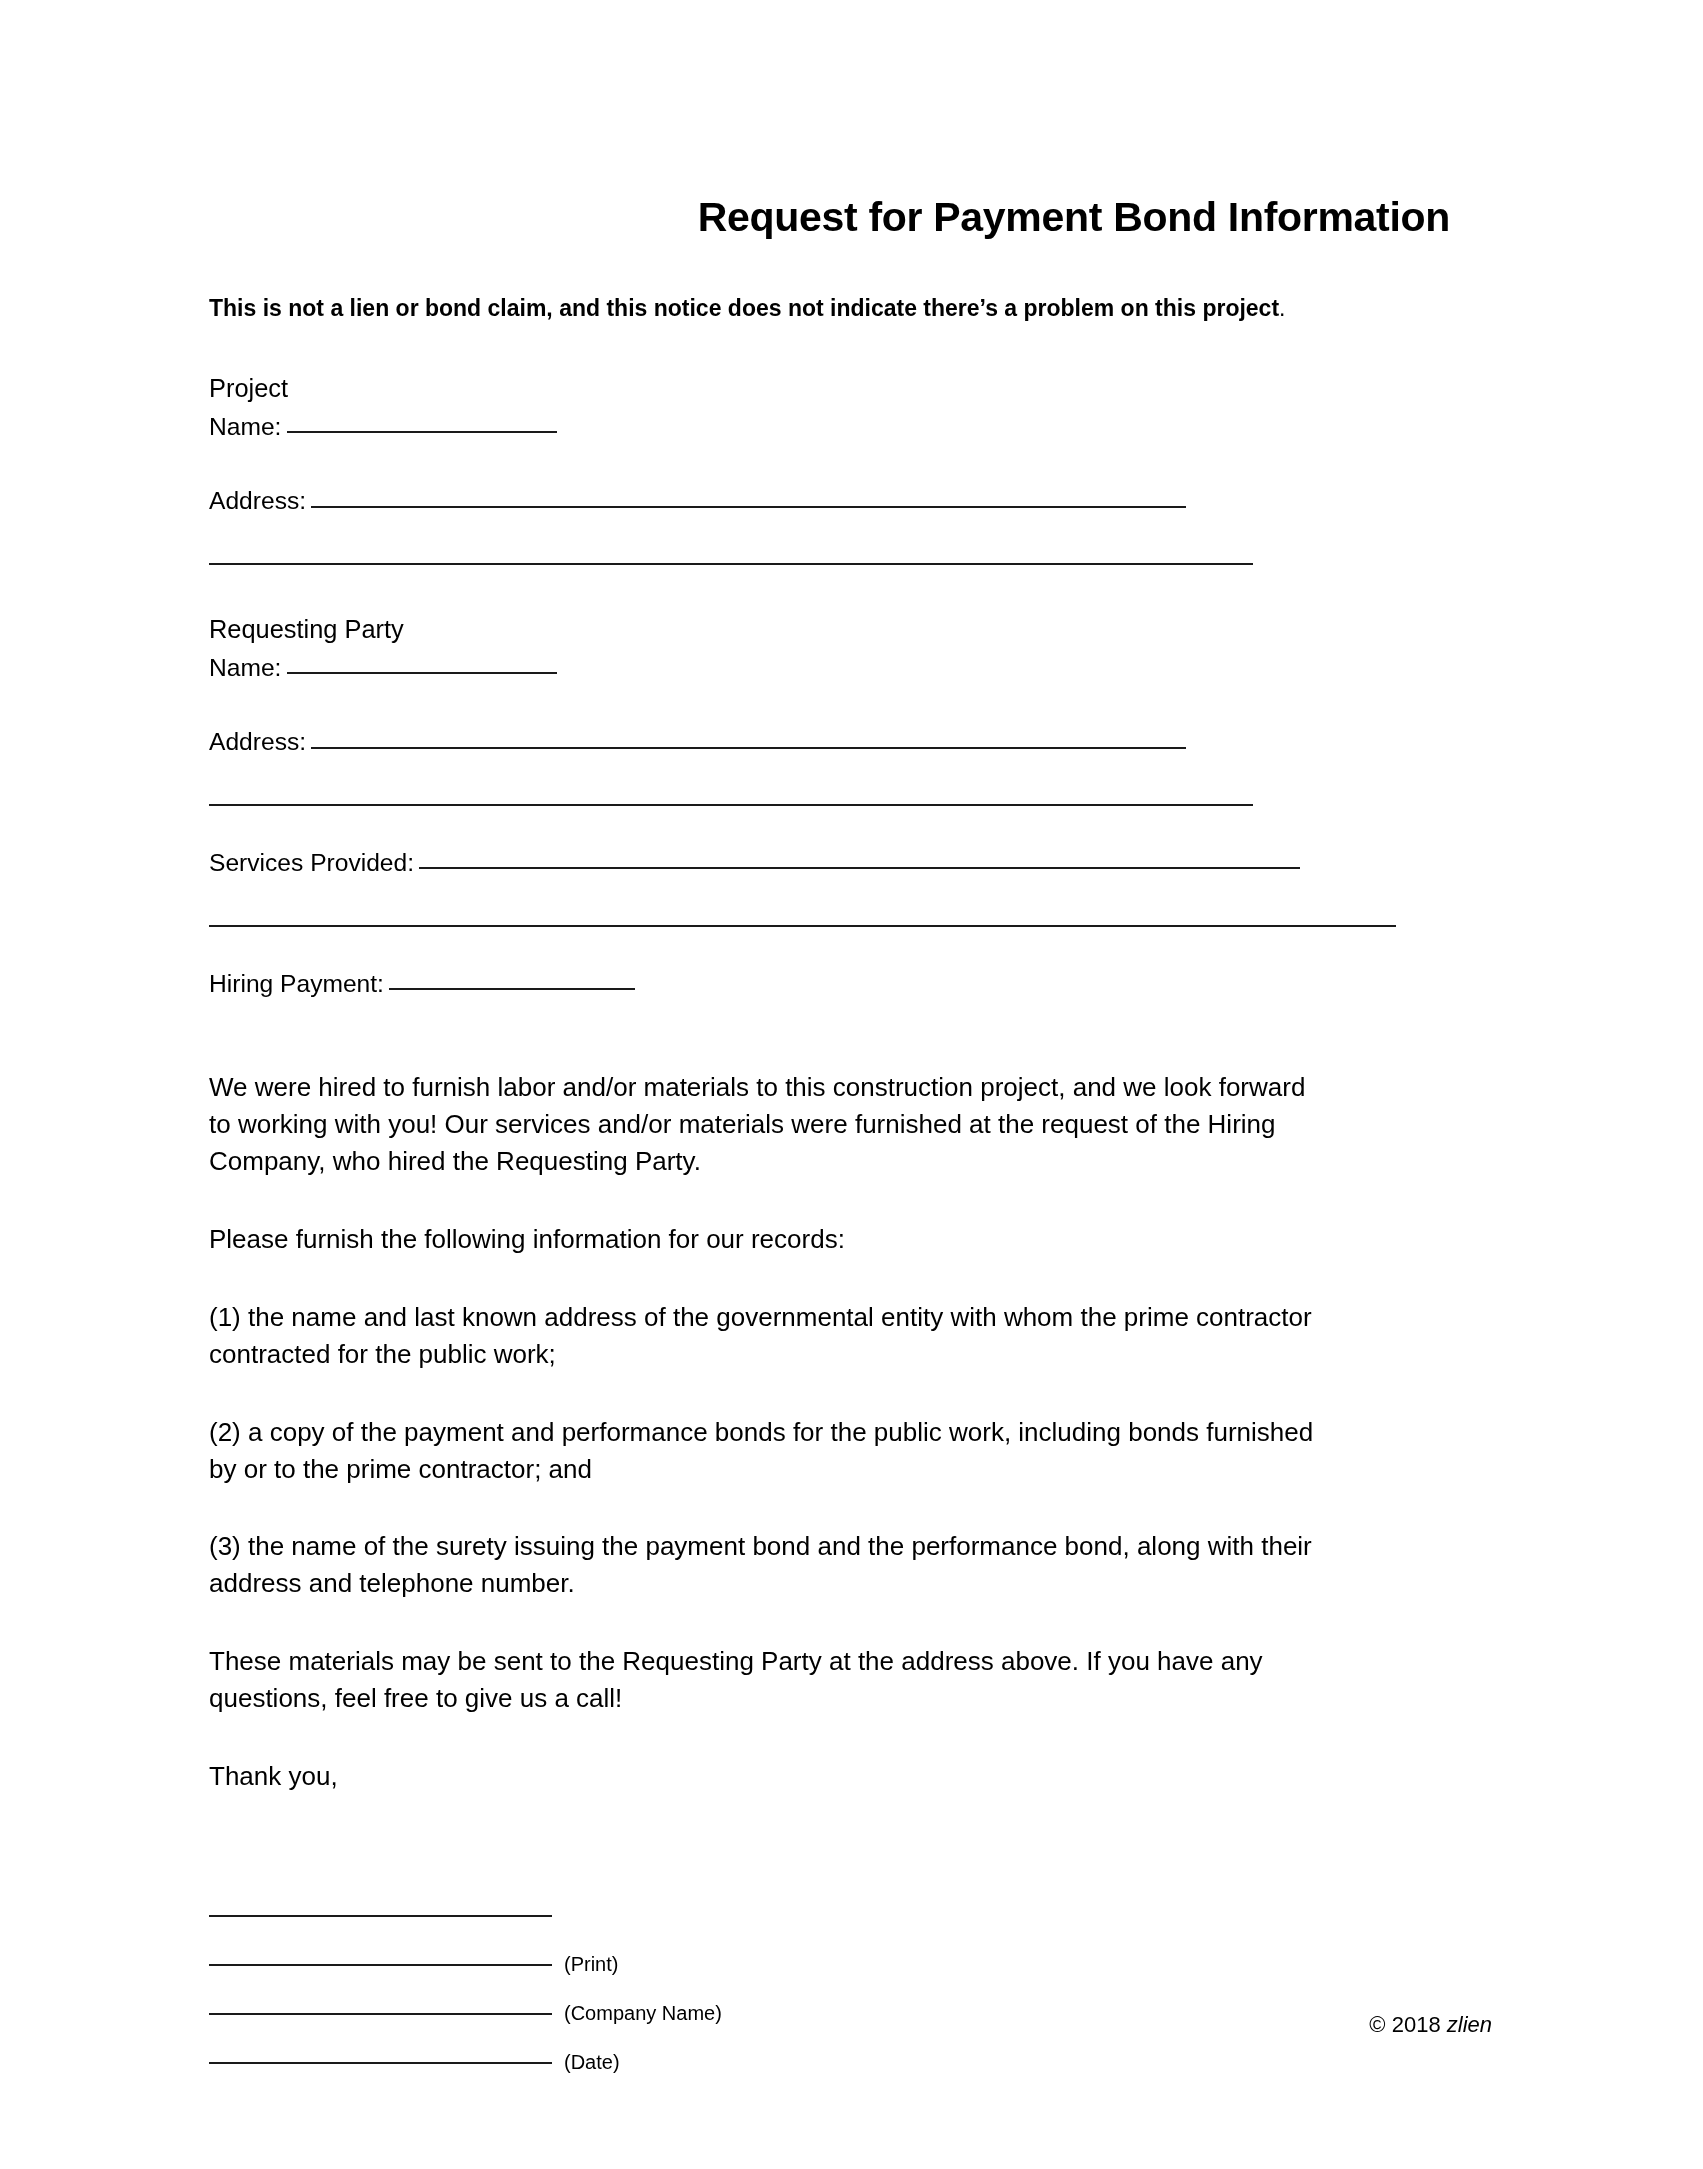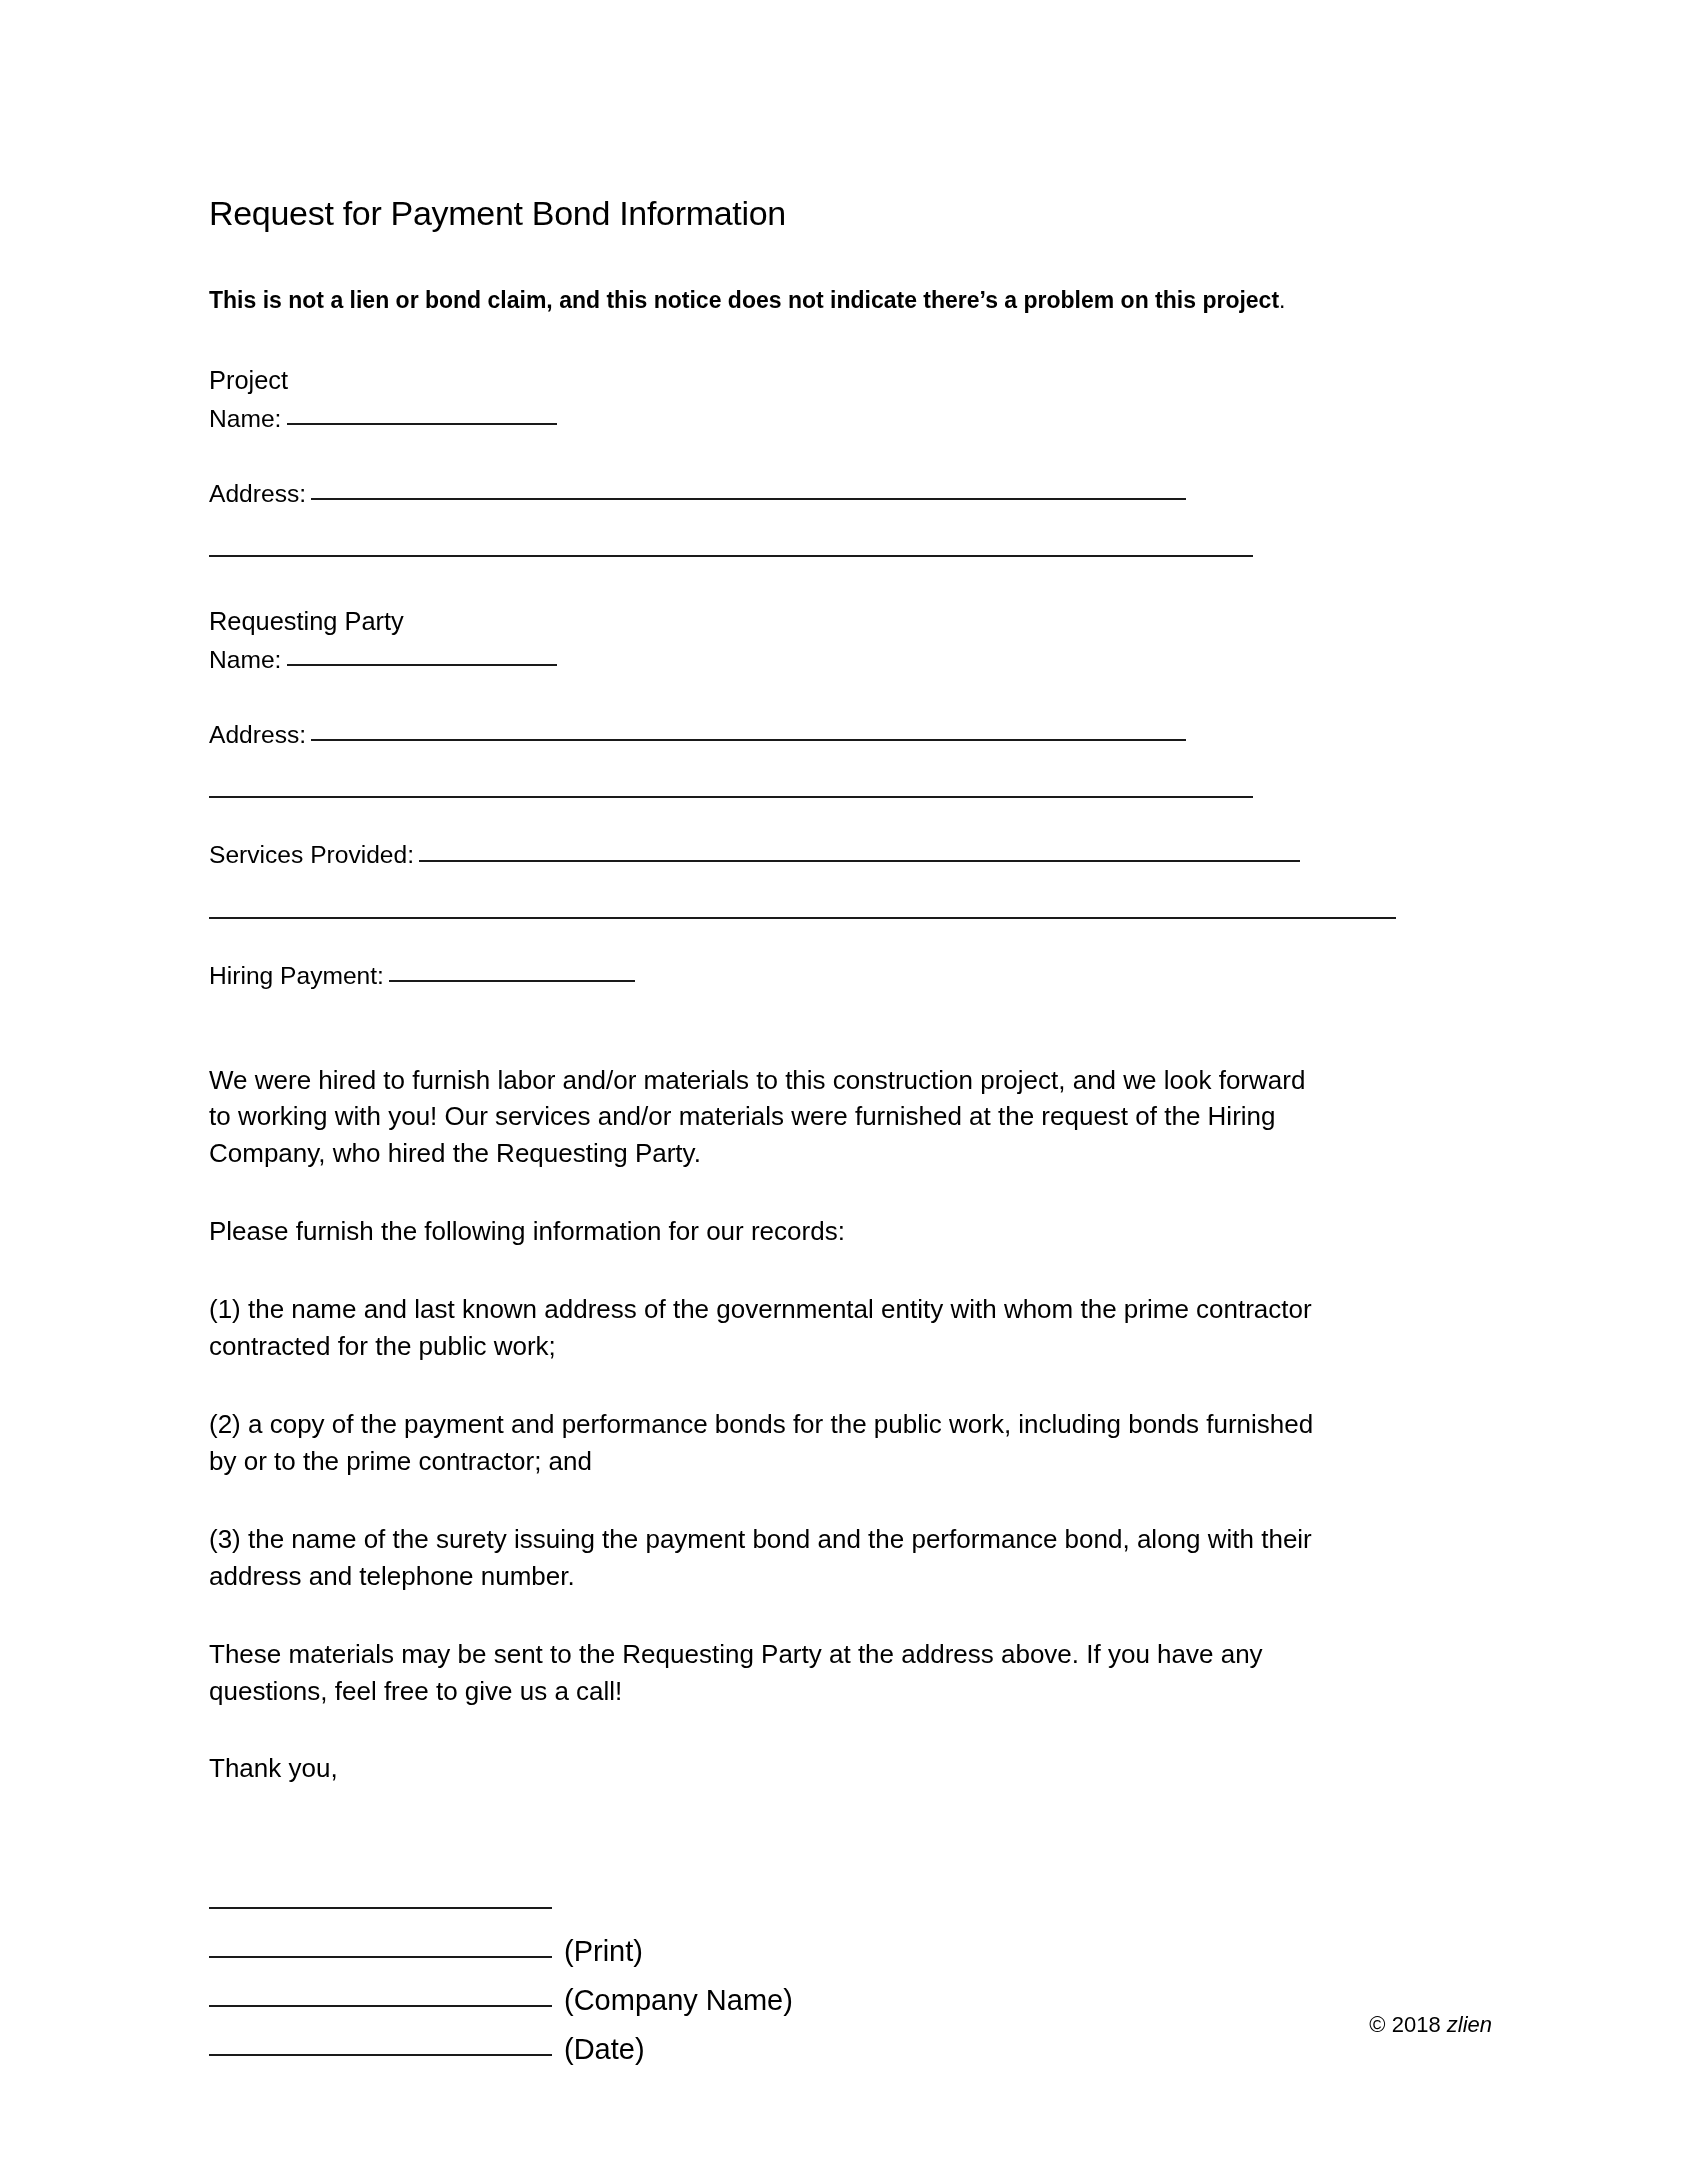--- a/index.html
+++ b/index.html
@@ -18,23 +18,23 @@
   .page {
     position: relative;
     width: 1704px;
     height: 2170px;
     background: #ffffff;
     box-sizing: border-box;
     padding: 195px 212px 0 209px;
   }
 
   .doc-title {
-    text-align: left;
-    font-size: 34px;
-    font-weight: normal;
+    text-align: right;
+    font-size: 41px;
+    font-weight: bold;
     letter-spacing: -0.3px;
     margin: 0 0 0 0;
     line-height: 1.1;
     padding-right: 42px;
   }
 
   .notice {
     font-size: 23px;
     font-weight: bold;
     margin-top: 53px;
@@ -101,21 +101,21 @@
     display: flex;
     align-items: flex-end;
     height: 49px;
   }
   .sig-rule {
     width: 343px;
     border-bottom: 2.5px solid #1a1a1a;
     height: 0;
   }
   .sig-label {
-    font-size: 29px;
+    font-size: 20px;
     line-height: 1;
     margin-left: 12px;
     position: relative;
     top: 7.6px;
     white-space: nowrap;
   }
 
   .footer {
     position: absolute;
     right: 212px;

